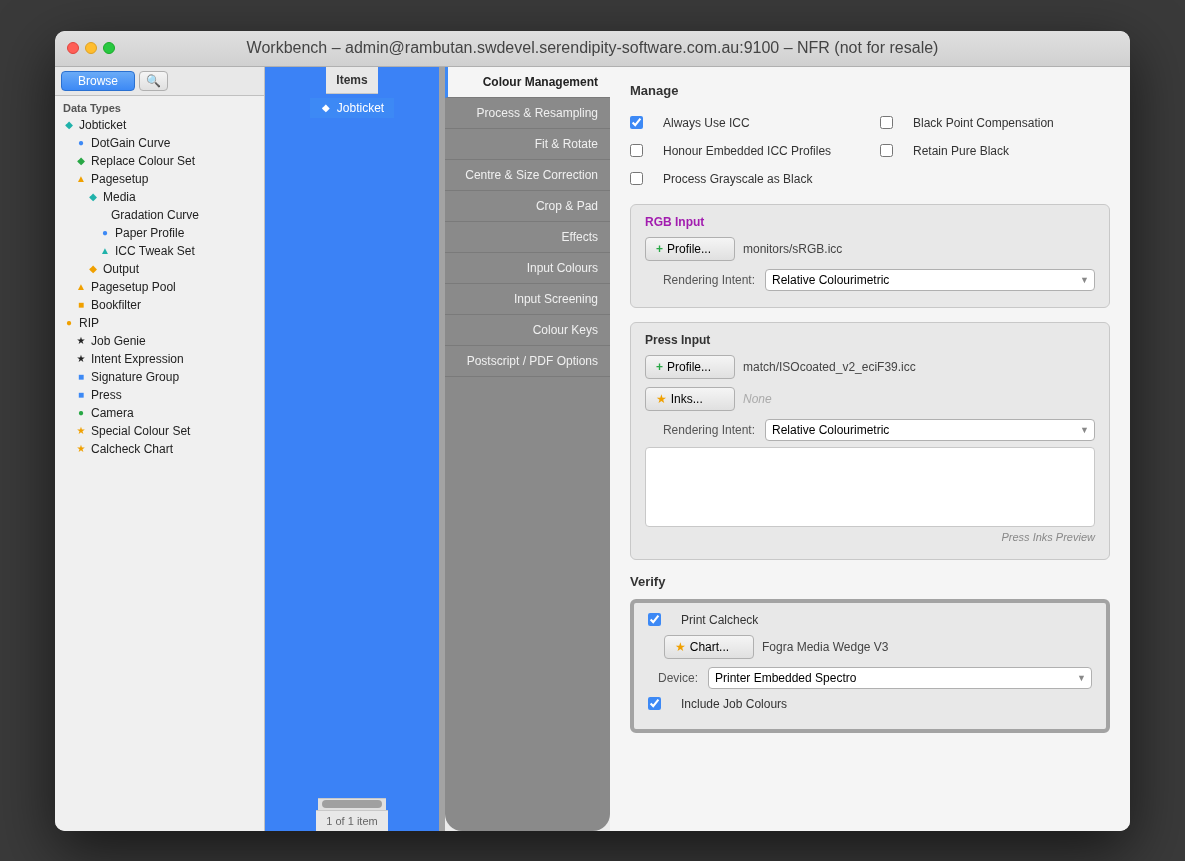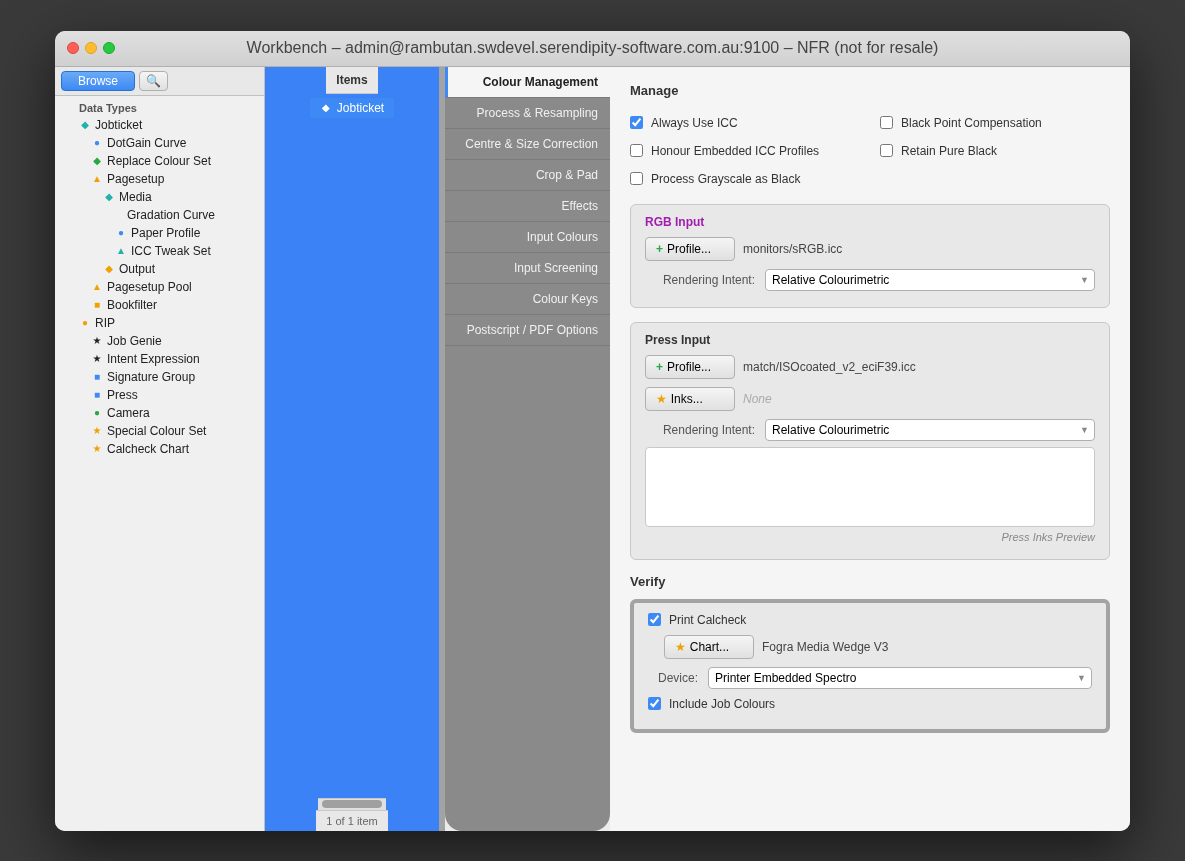--- a/index.html
+++ b/index.html
@@ -83,21 +83,21 @@
       background: linear-gradient(to bottom, #f5f5f5, #e0e0e0);
       border: 1px solid #b0b0b0;
       border-radius: 4px;
       padding: 2px 6px;
       cursor: pointer;
       font-size: 12px;
     }
     .sidebar-tree {
       flex: 1;
       overflow-y: auto;
-      padding: 4px 16px;
+      padding: 4px 0;
     }
     .tree-section-label {
       font-size: 11px;
       font-weight: 600;
       color: #555;
       padding: 2px 8px;
     }
     .tree-item {
       display: flex;
       align-items: center;
@@ -212,21 +212,21 @@
     .section-title {
       font-size: 13px;
       font-weight: 600;
       color: #333;
       margin-bottom: 18px;
     }
     .checkbox-row {
       display: flex;
       align-items: center;
       margin-bottom: 8px;
-      gap: 8px;
+      gap: 20px;
     }
     .checkbox-label {
       font-size: 12px;
       color: #333;
     }
     input[type="checkbox"] {
       width: 13px;
       height: 13px;
       cursor: pointer;
       accent-color: #3d89f5;
@@ -504,20 +504,23 @@
       </div>
       <div class="items-footer">1 of 1 item</div>
     </div>
 
     <div class="tabs-panel">
       <div class="tab-item active">
         <span>Colour Management</span>
       </div>
       <div class="tab-item">
         <span>Process &amp; Resampling</span>
+      </div>
+      <div class="tab-item">
+        <span>Fit &amp; Rotate</span>
       </div>
       <div class="tab-item">
         <span>Centre &amp; Size Correction</span>
       </div>
       <div class="tab-item">
         <span>Crop &amp; Pad</span>
       </div>
       <div class="tab-item">
         <span>Effects</span>
       </div>

